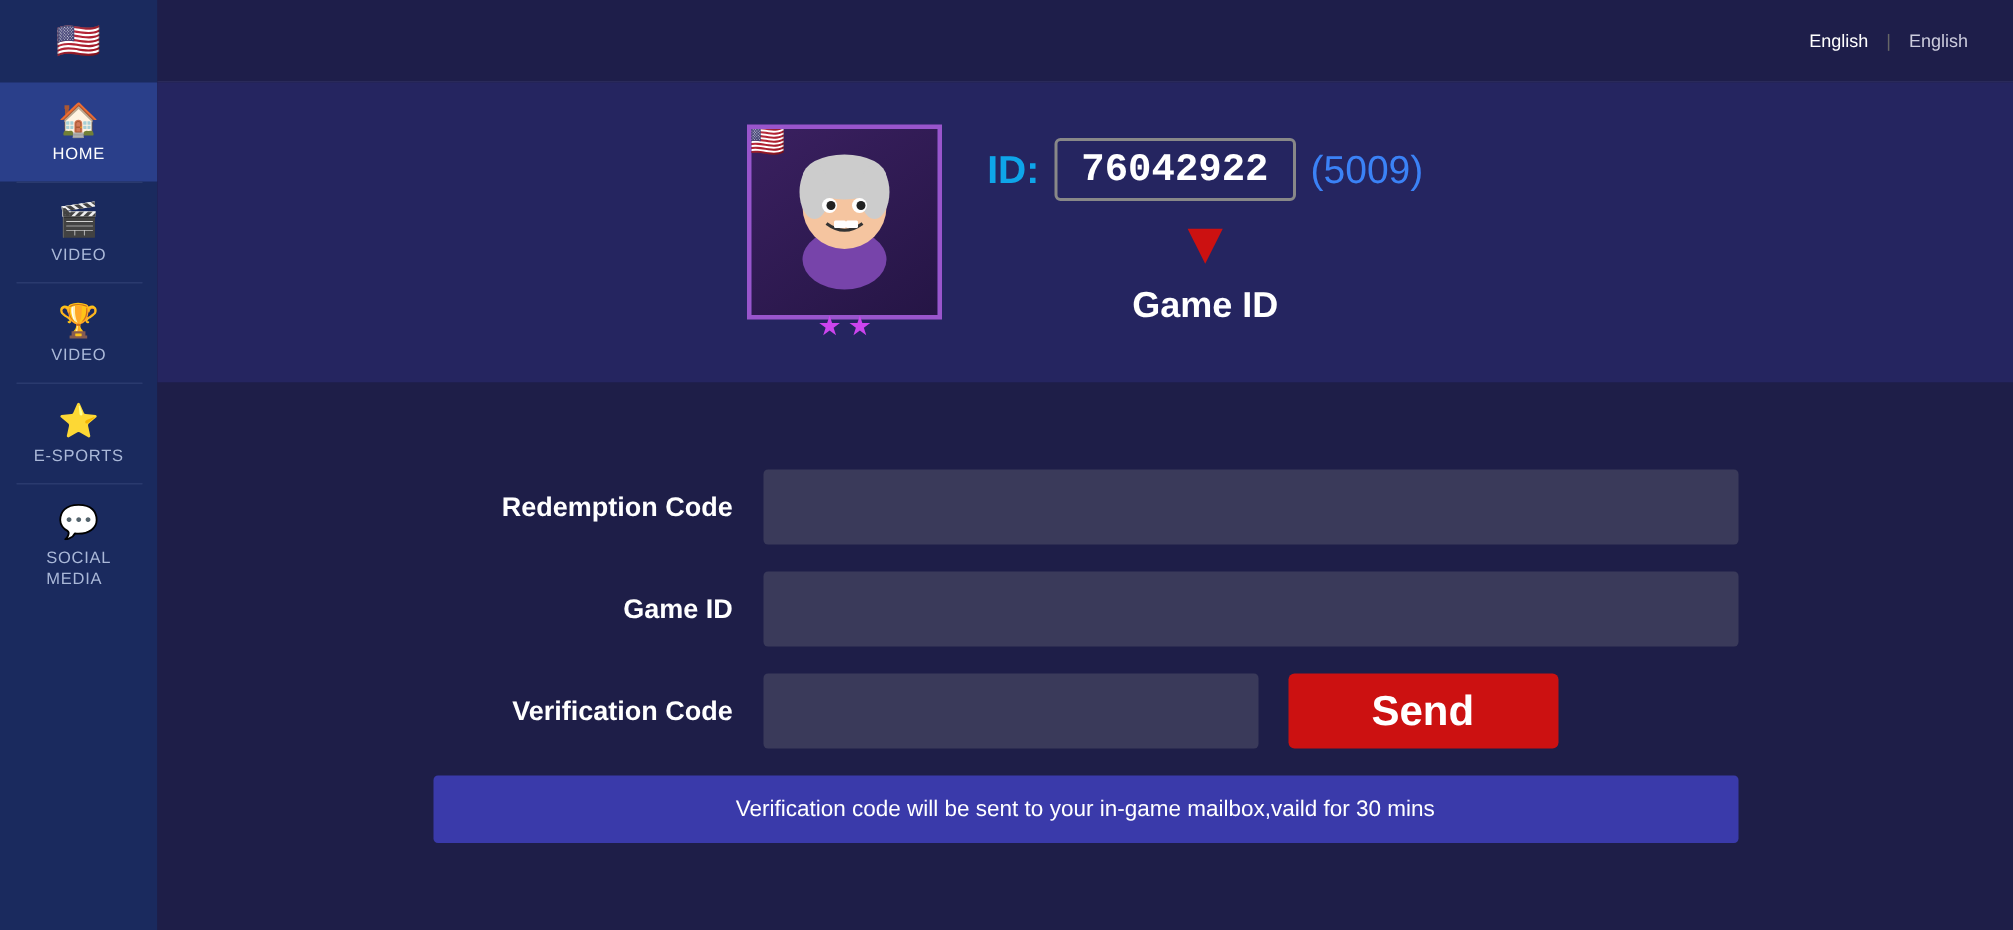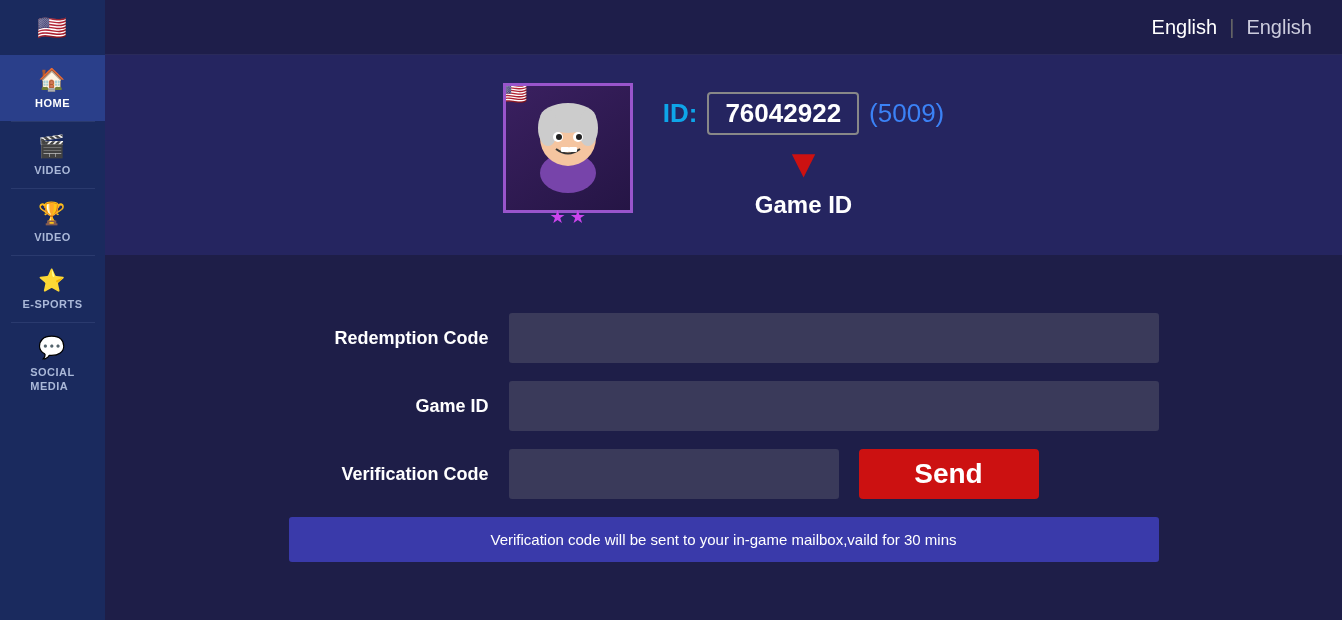--- a/index.html
+++ b/index.html
@@ -54,21 +54,21 @@
       background: #2a3f8a;
       color: #ffffff;
     }
     .sidebar-item .icon {
       font-size: 22px;
       margin-bottom: 4px;
     }
     .sidebar-item .label {
       font-size: 11px;
       letter-spacing: 0.5px;
-      font-weight: bold;
+      font-weight: normal;
     }
     .sidebar-divider {
       width: 80%;
       height: 1px;
       background: #2a3a6e;
     }
 
     
     .main {
       flex: 1;
@@ -85,21 +85,21 @@
       justify-content: flex-end;
       padding: 0 30px;
       background: #1e1e4a;
       border-bottom: 1px solid #2a2a5a;
     }
     .lang-section {
       display: flex;
       align-items: center;
       gap: 12px;
       color: #ccccdd;
-      font-size: 20px;
+      font-size: 12px;
     }
     .lang-divider {
       color: #666;
     }
 
     
     .hero-section {
       background: #252560;
       display: flex;
       align-items: center;
@@ -161,20 +161,21 @@
       font-weight: bold;
     }
     .id-box {
       border: 2px solid #888;
       background: transparent;
       color: white;
       font-size: 26px;
       font-weight: bold;
       padding: 4px 16px;
       border-radius: 4px;
+      font-family: Liberation Mono, monospace;
     }
     .id-parens {
       color: #3b82f6;
       font-size: 26px;
     }
     .arrow-down {
       color: #cc1111;
       font-size: 40px;
       line-height: 1;
     }

